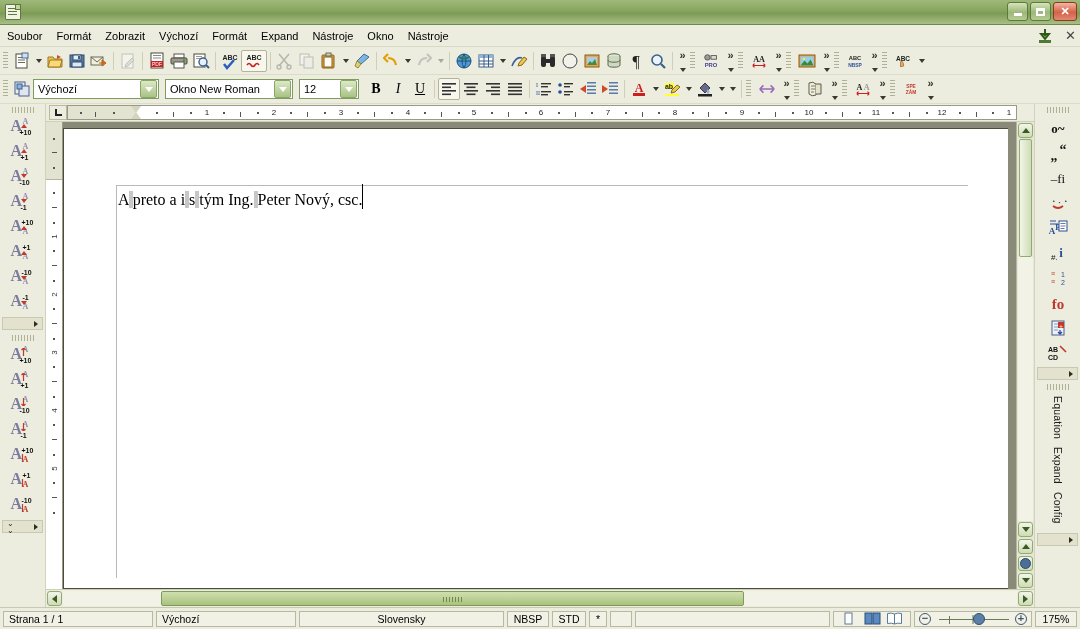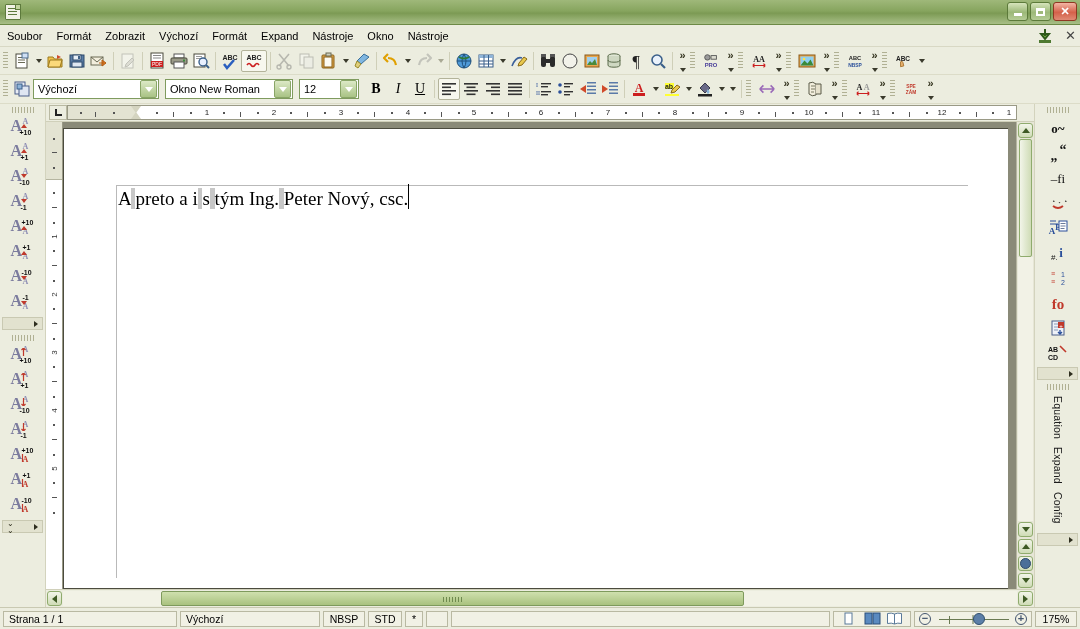--- a/index.html
+++ b/index.html
@@ -391,21 +391,21 @@
   }
   .text-frame {
     position: absolute;
     left: 52px; top: 56px; right: 40px; bottom: 10px;
     border-left: 1px solid #b9b9b9;
     border-top: 1px solid #b9b9b9;
     box-sizing: border-box;
   }
   .doc-line {
     font-family: "Liberation Serif", serif;
-    font-size: 19px;
+    font-size: 16px;
     line-height: 30px;
     color: #000;
     white-space: pre;
     padding-left: 1px;
     margin-top: -2px;
   }
   .nbsp { background: #c7c7c7; }
   .caret-bar {
     display: inline-block;
     width: 1px; height: 25px;
@@ -497,21 +497,21 @@
     height: 16px;
     border: 1px solid #b9b9a2;
     background: #f1f1e5;
     display: flex; align-items: center;
     padding: 0 5px;
     font-size: 10.5px;
     box-sizing: border-box;
     white-space: nowrap;
   }
   .st-cell.center { justify-content: center; }
-  .st-page { width: 174px; }
+  .st-page { width: 150px; }
   .st-style { width: 140px; }
   .st-lang { width: 205px; }
   .st-ins { width: 42px; justify-content: center; }
   .st-sel { width: 34px; justify-content: center; }
   .st-mod { width: 18px; justify-content: center; }
   .st-sig { width: 22px; }
   .st-info { flex: 1; }
   .st-view { width: 78px; justify-content: space-around; }
   .st-zoomslider { width: 118px; position: relative; justify-content: center; }
   .st-zoom { width: 42px; justify-content: center; }
@@ -1464,20 +1464,21 @@
       </div>
       <div class="side-more" style="margin-top:6px;">
           <div class="caret-r"></div>
         </div>
     </div>
   </div>
 
   <div class="statusbar">
     <div class="st-cell st-page">Strana 1 / 1</div>
     <div class="st-cell st-style">Výchozí</div>
+    <div class="st-cell st-lang center">Slovensky</div>
     <div class="st-cell st-ins">NBSP</div>
     <div class="st-cell st-sel">STD</div>
     <div class="st-cell st-mod">*</div>
     <div class="st-cell st-sig"></div>
     <div class="st-cell st-info"></div>
     <div class="st-cell st-view">
       <div class="view-ico">
         <svg width="13" height="13" viewBox="0 0 13 13">
             <rect x="3" y="1" width="7" height="11" fill="#fff" stroke="#5a7a9a"></rect>
           </svg>

